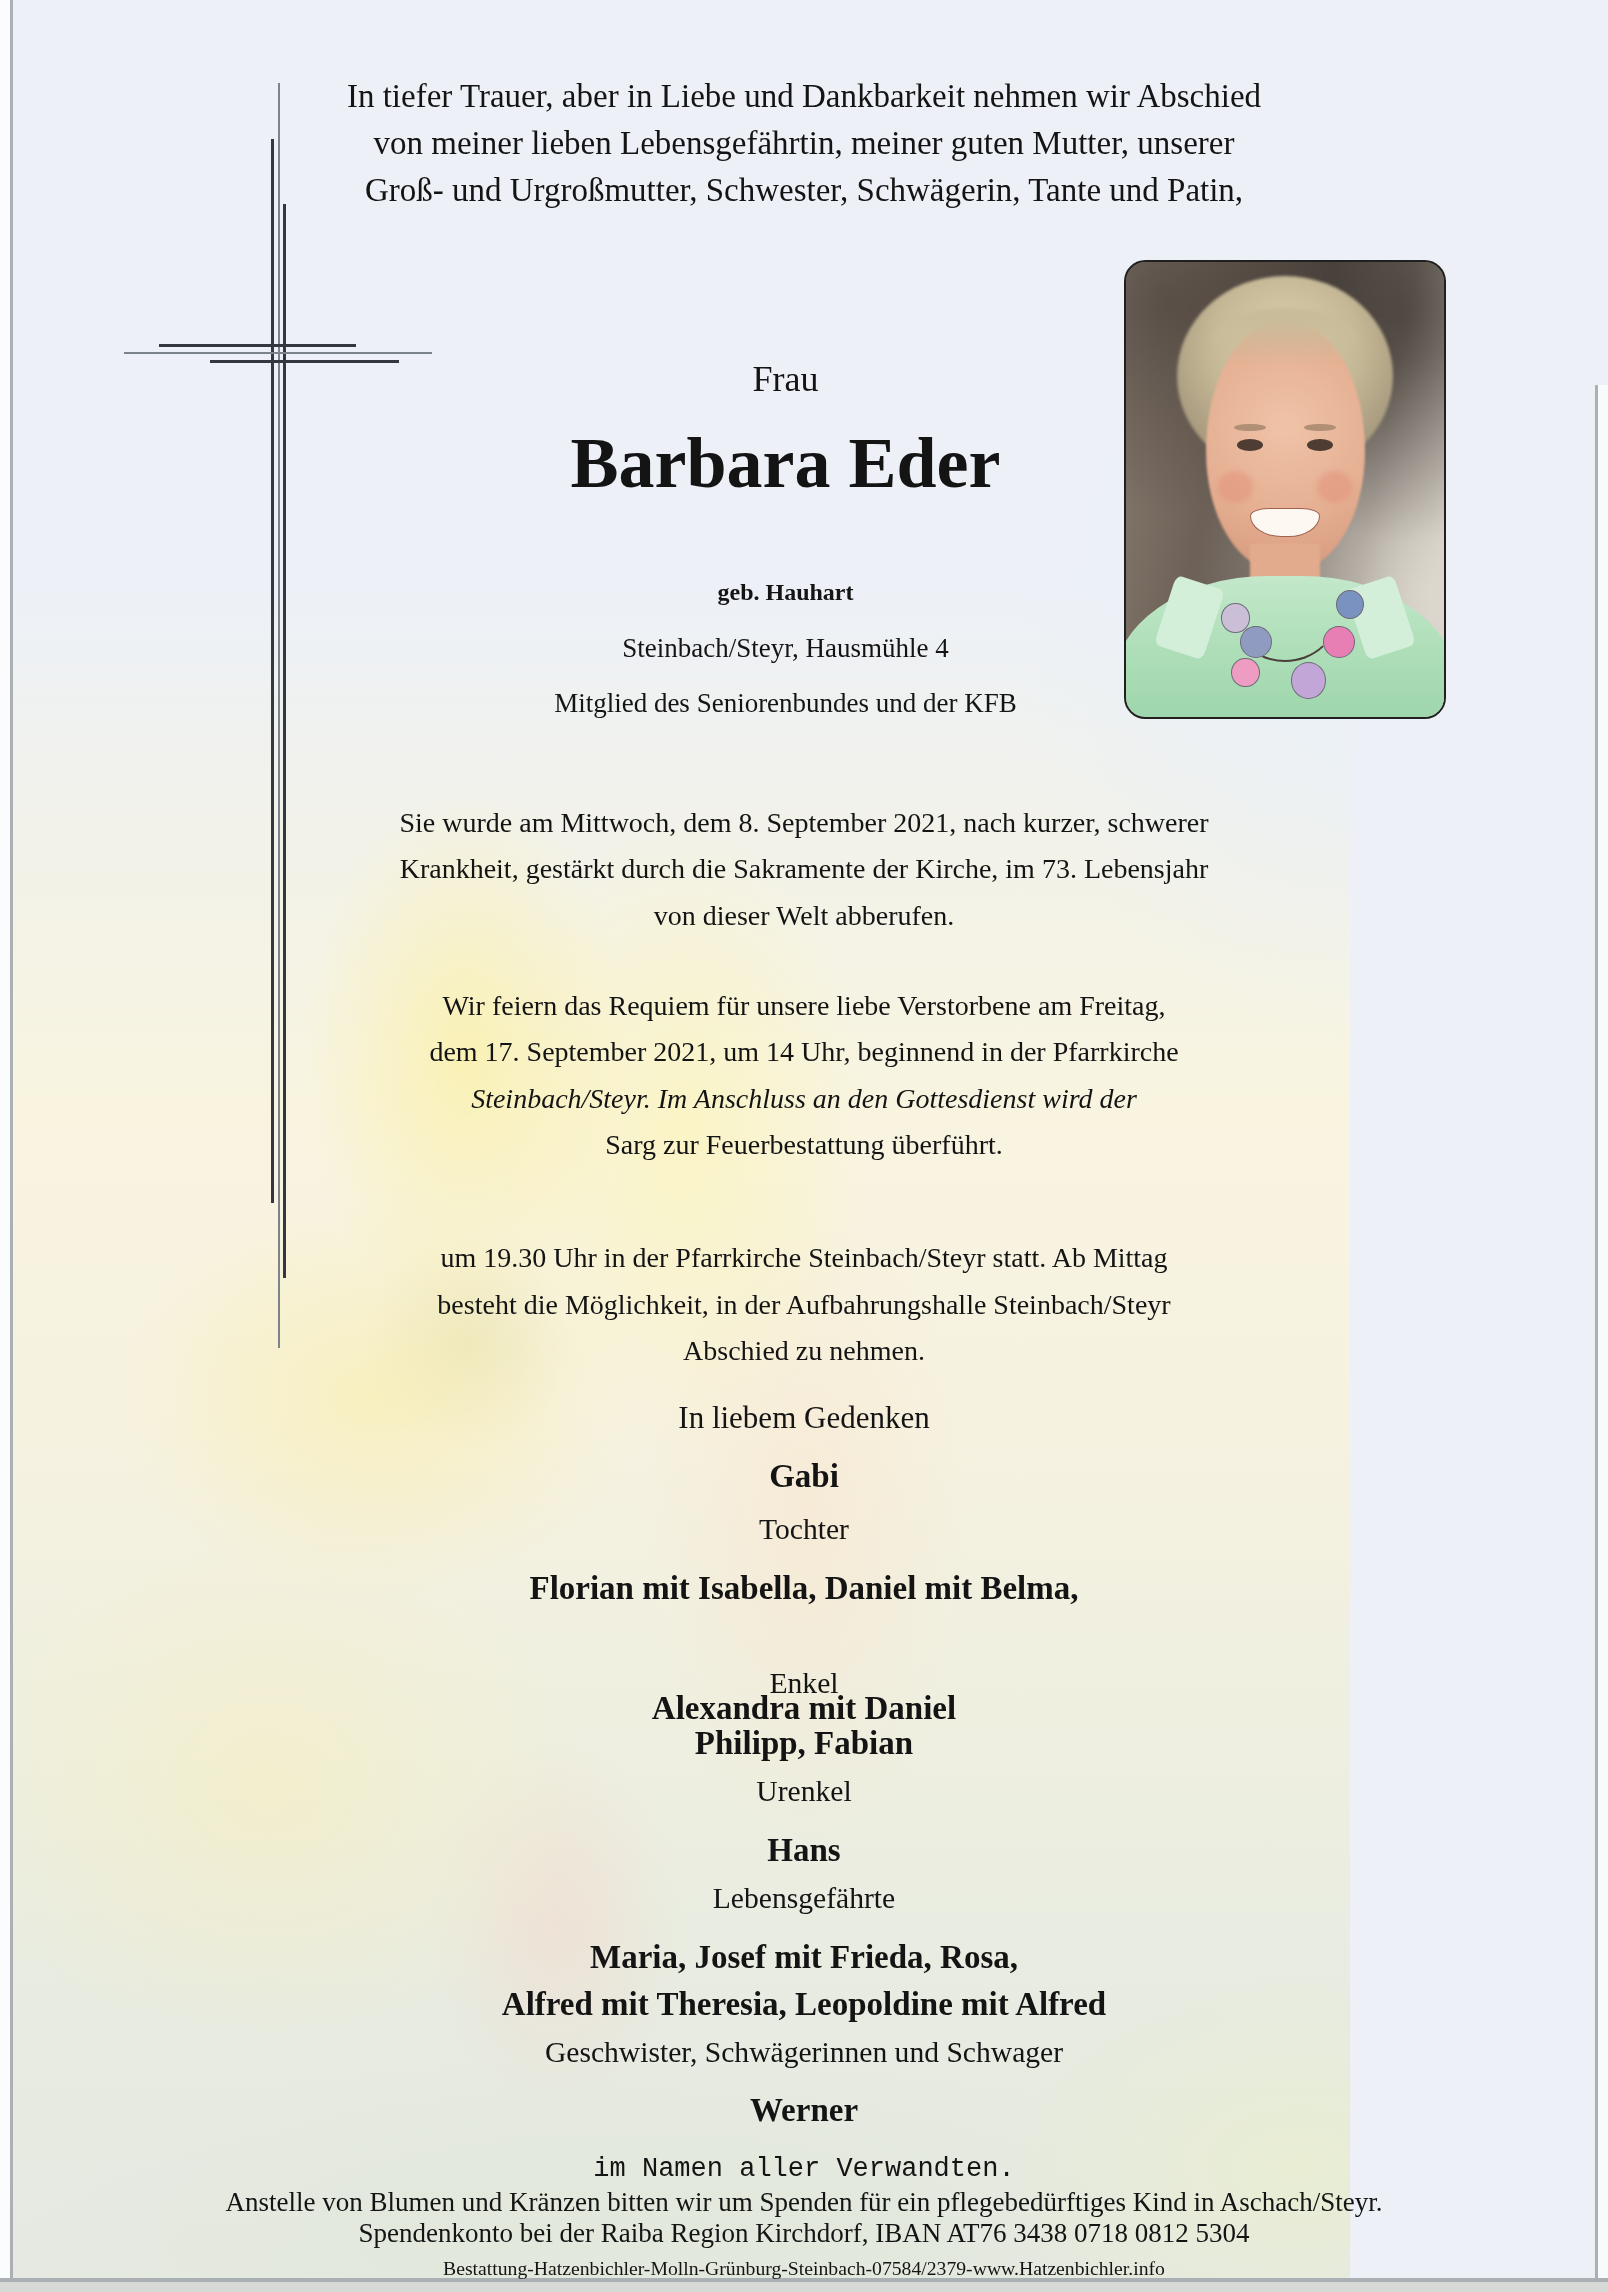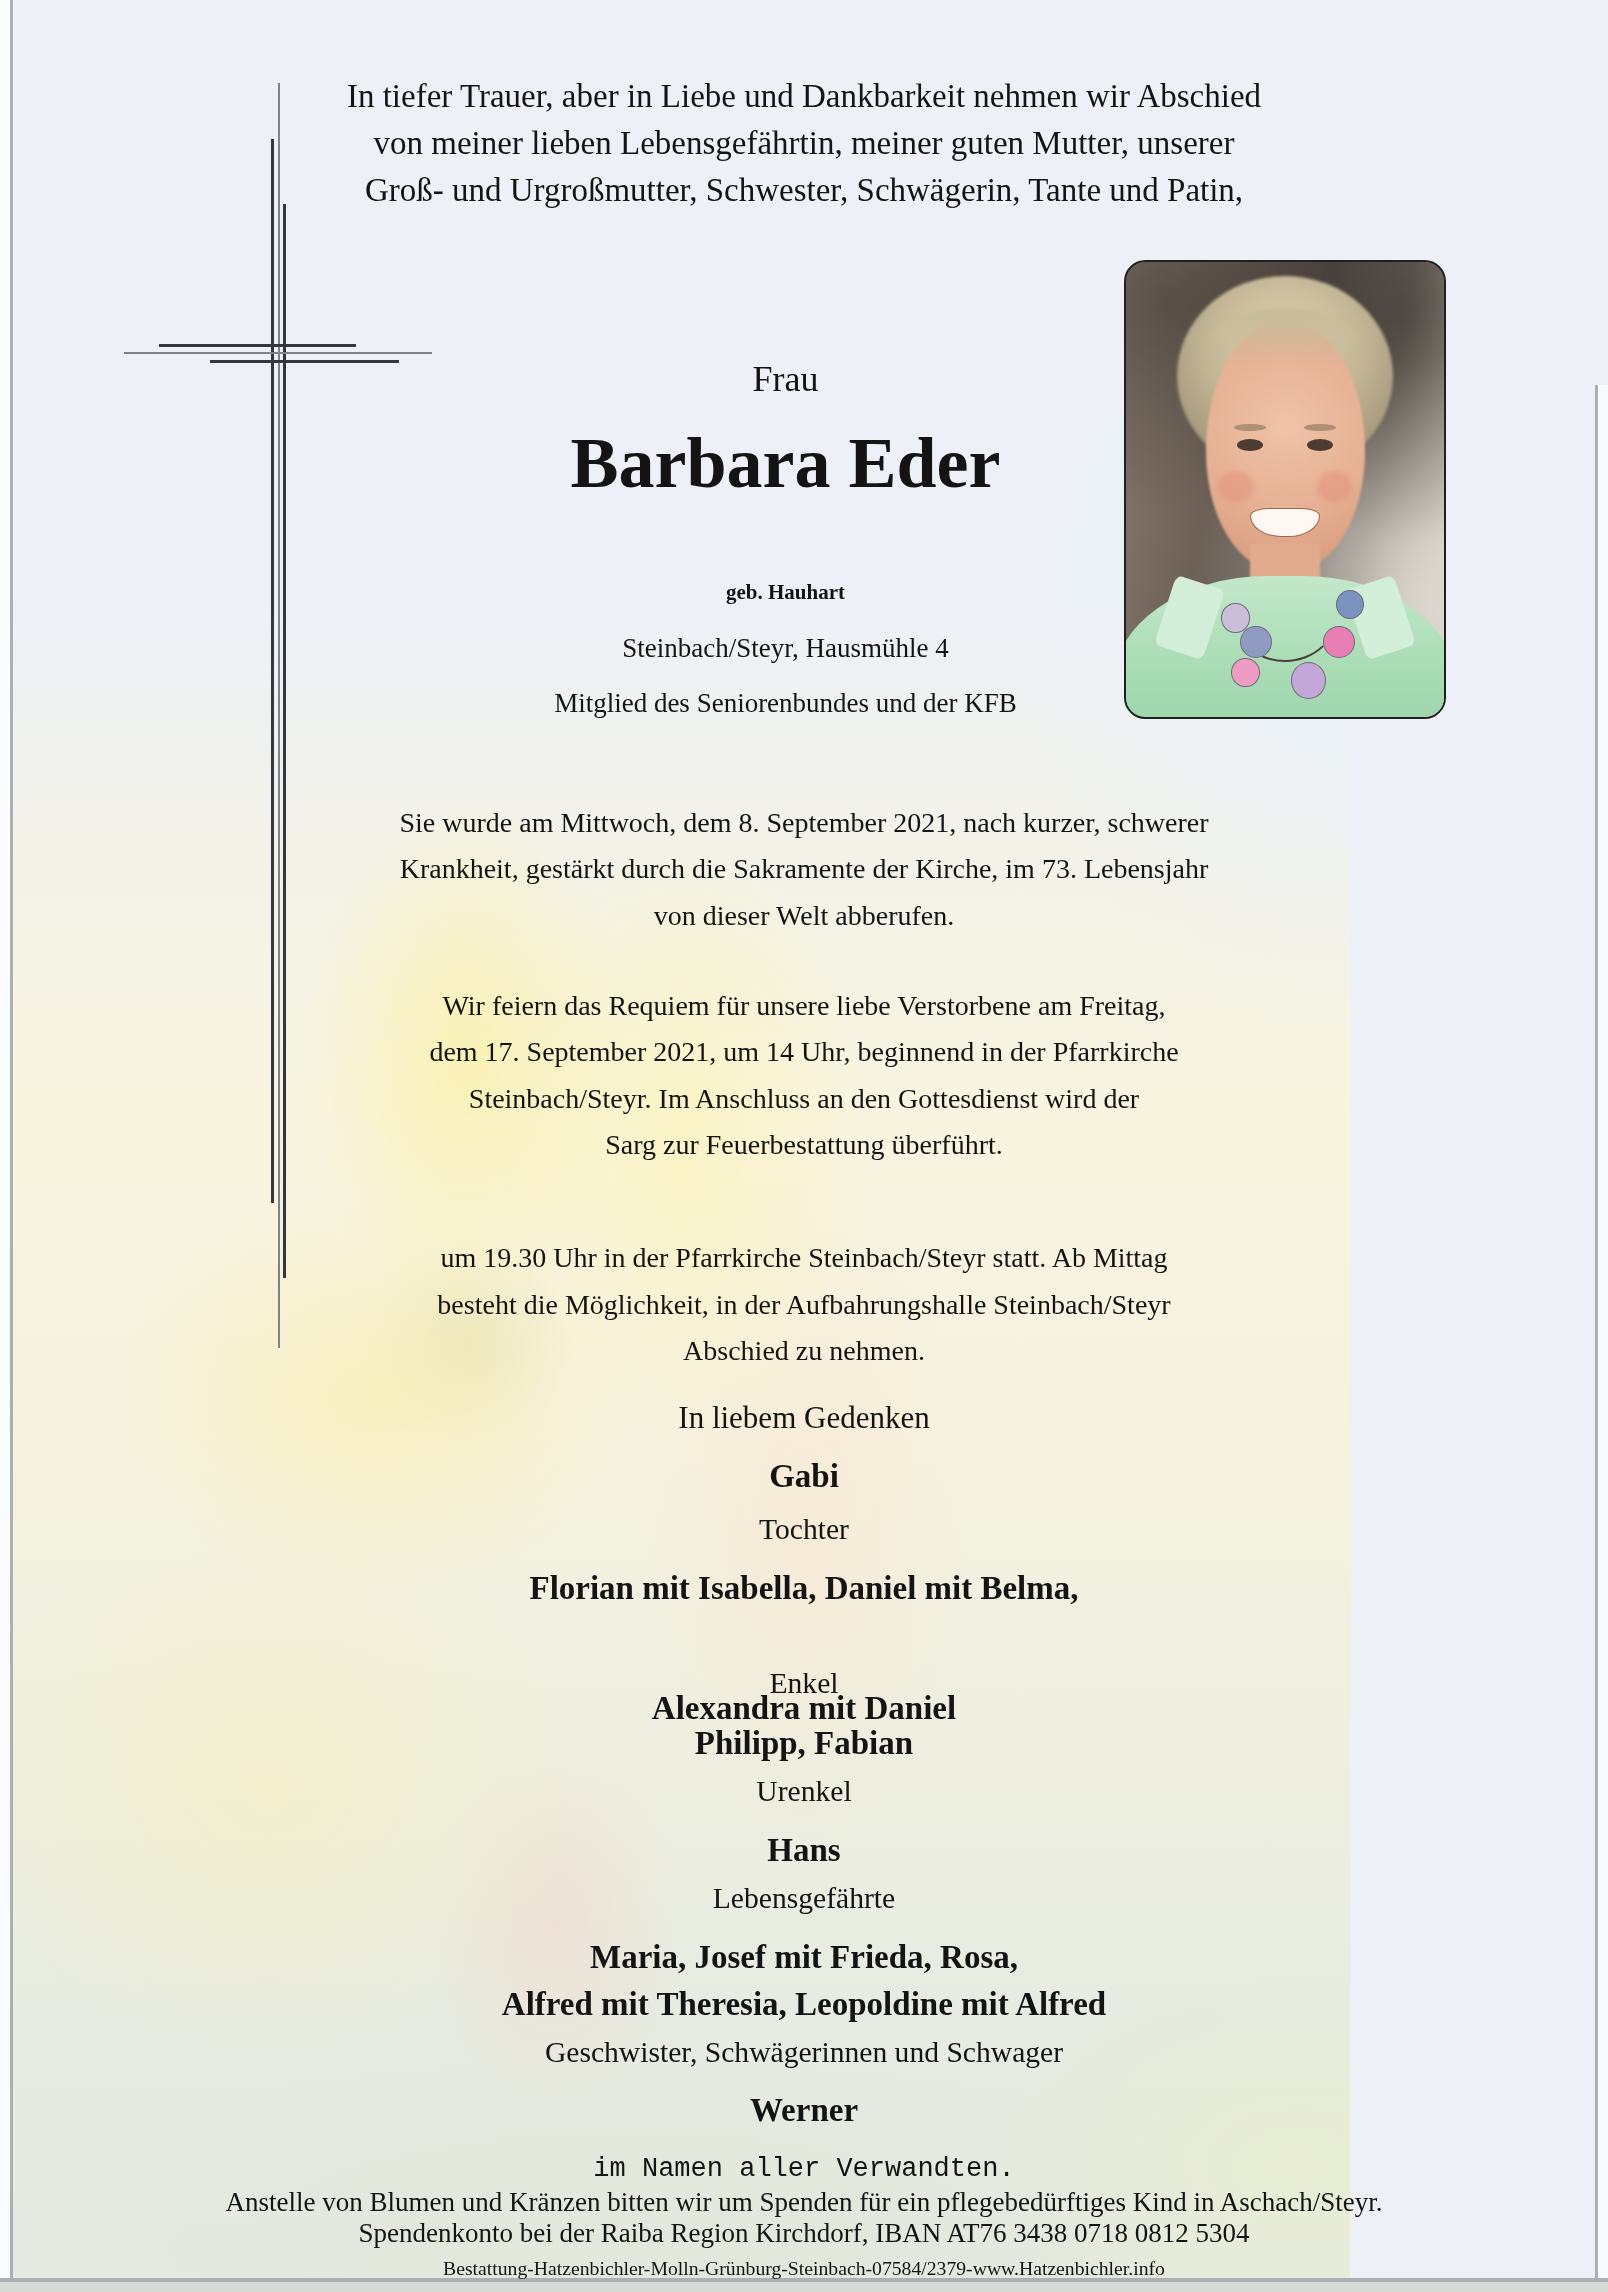--- a/index.html
+++ b/index.html
@@ -39,21 +39,21 @@
   .xl-light{background:#7d838a;}
   .xl-dark{background:#33383e;}
 
   
   .line{position:absolute;left:0;width:1608px;text-align:center;white-space:nowrap;}
   .nameblock{width:1571px;}
   .t-intro{font-size:33px;line-height:47px;}
   .t-body{font-size:28px;line-height:47px;}
   .t-frau{font-size:36px;line-height:47px;}
   .t-name{font-size:72px;line-height:90px;font-weight:bold;}
-  .t-sub-b{font-size:21px;line-height:39px;font-weight:bold;}
+  .t-sub-b{font-size:24px;line-height:39px;font-weight:bold;}
   .t-sub{font-size:27px;line-height:39px;}
   .t-head{font-size:31px;line-height:47px;}
   .t-names{font-size:33px;line-height:47px;font-weight:bold;}
   .t-rel{font-size:29.6px;line-height:43px;}
   .t-close{font-size:27px;line-height:47px;font-family:Liberation Mono, monospace;}
   .t-foot{font-size:27px;line-height:34px;}
   .t-tiny{font-size:19.7px;line-height:27px;}
 
   
   .photo{
@@ -173,21 +173,21 @@
   <div class="line nameblock t-sub-b" style="top:573px;">geb. Hauhart</div>
   <div class="line nameblock t-sub" style="top:629px;">Steinbach/Steyr, Hausmühle 4</div>
   <div class="line nameblock t-sub" style="top:684px;">Mitglied des Seniorenbundes und der KFB</div>
 
   <div class="line t-body" style="top:799px;">Sie wurde am Mittwoch, dem 8. September 2021, nach kurzer, schwerer</div>
   <div class="line t-body" style="top:845px;">Krankheit, gestärkt durch die Sakramente der Kirche, im 73. Lebensjahr</div>
   <div class="line t-body" style="top:892px;">von dieser Welt abberufen.</div>
 
   <div class="line t-body" style="top:982px;">Wir feiern das Requiem für unsere liebe Verstorbene am Freitag,</div>
   <div class="line t-body" style="top:1028px;">dem 17. September 2021, um 14 Uhr, beginnend in der Pfarrkirche</div>
-  <div class="line t-body" style="top:1075px;">Steinbach/Steyr. Im Anschluss an den Gottesdienst wird der</div>
+  <div class="line t-body" style="top:1075px;font-style:italic;">Steinbach/Steyr. Im Anschluss an den Gottesdienst wird der</div>
   <div class="line t-body" style="top:1121px;">Sarg zur Feuerbestattung überführt.</div>
 
   <div class="line t-body" style="top:1234px;">um 19.30 Uhr in der Pfarrkirche Steinbach/Steyr statt. Ab Mittag</div>
   <div class="line t-body" style="top:1281px;">besteht die Möglichkeit, in der Aufbahrungshalle Steinbach/Steyr</div>
   <div class="line t-body" style="top:1327px;">Abschied zu nehmen.</div>
 
   <div class="line t-head" style="top:1394px;">In liebem Gedenken</div>
 
   <div class="line t-names" style="top:1453px;">Gabi</div>
   <div class="line t-rel" style="top:1508px;">Tochter</div>

